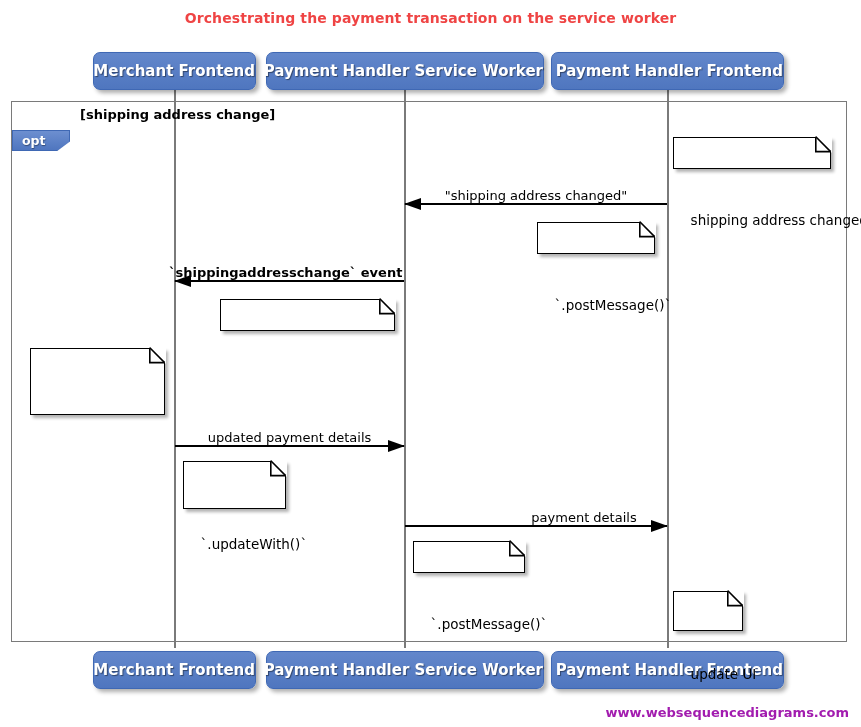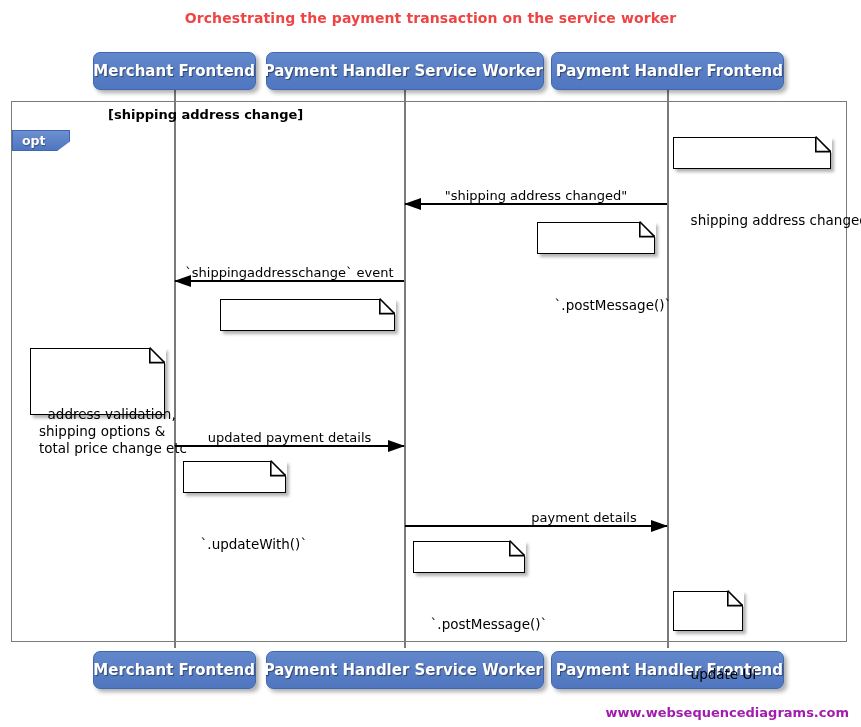--- a/index.html
+++ b/index.html
@@ -92,21 +92,20 @@
   }
   #opt-guard {
     position: absolute;
     left: 80px;
     top: 107px;
     font-size: 13px;
     font-weight: bold;
     color: #000000;
     white-space: nowrap;
     z-index: 5;
-    margin-left: 28px;
   }
 
   
   .msg {
     position: absolute;
     height: 2px;
     background: #000000;
     z-index: 4;
   }
   .msg .head {
@@ -224,50 +223,47 @@
 
 <div class="note" style="left:537px; top:222px; width:118px; height:32px; line-height:22px;">
   <span class="fold-edge"></span>
   <svg class="fold-line" viewBox="0 0 17 17">
     <polyline points="0.8,0.8 0.8,15.6 15.6,15.6" fill="none" stroke="#000" stroke-width="1.6"></polyline>
     <line x1="0.8" y1="0.8" x2="15.6" y2="15.6" stroke="#000" stroke-width="1.6"></line>
   </svg>
   <span class="note-text">`.postMessage()`</span>
 </div>
 
-<div class="msg-label" style="left:175px; top:265px; width:229px;">`shippingaddresschange` event</div>
+<div class="msg-label" style="left:169px; top:265px; width:229px;font-weight:bold;">`shippingaddresschange` event</div>
 <div class="msg to-left" style="left:175px; top:280px; width:229px;">
   <span class="head"></span>
 </div>
 
 <div class="note" style="left:220px; top:299px; width:175px; height:32px; line-height:22px;">
   <span class="fold-edge"></span>
   <svg class="fold-line" viewBox="0 0 17 17">
     <polyline points="0.8,0.8 0.8,15.6 15.6,15.6" fill="none" stroke="#000" stroke-width="1.6"></polyline>
     <line x1="0.8" y1="0.8" x2="15.6" y2="15.6" stroke="#000" stroke-width="1.6"></line>
   </svg>
 </div>
 
 <div class="note" style="left:30px; top:348px; width:135px; height:67px; padding-top:6px;">
   <span class="fold-edge"></span>
   <svg class="fold-line" viewBox="0 0 17 17">
     <polyline points="0.8,0.8 0.8,15.6 15.6,15.6" fill="none" stroke="#000" stroke-width="1.6"></polyline>
     <line x1="0.8" y1="0.8" x2="15.6" y2="15.6" stroke="#000" stroke-width="1.6"></line>
   </svg>
-  <span class="note-text">address validation,
-shipping options &amp;
-total price change etc</span>
 </div>
 
 <div class="msg-label" style="left:175px; top:430px; width:229px;">updated payment details</div>
 <div class="msg to-right" style="left:175px; top:445px; width:229px;">
   <span class="head"></span>
 </div>
 
-<div class="note" style="left:183px; top:461px; width:103px; height:32px; line-height:22px;">
+<div class="note" style="left:183px; top:461px; width:103px; height:48px; line-height:22px;">
   <span class="fold-edge"></span>
   <svg class="fold-line" viewBox="0 0 17 17">
     <polyline points="0.8,0.8 0.8,15.6 15.6,15.6" fill="none" stroke="#000" stroke-width="1.6"></polyline>
     <line x1="0.8" y1="0.8" x2="15.6" y2="15.6" stroke="#000" stroke-width="1.6"></line>
   </svg>
   <span class="note-text">`.updateWith()`</span>
 </div>
 
 <div class="msg-label" style="left:405px; top:510px; width:262px;padding-left:48px;">payment details</div>
 <div class="msg to-right" style="left:405px; top:525px; width:262px;">

